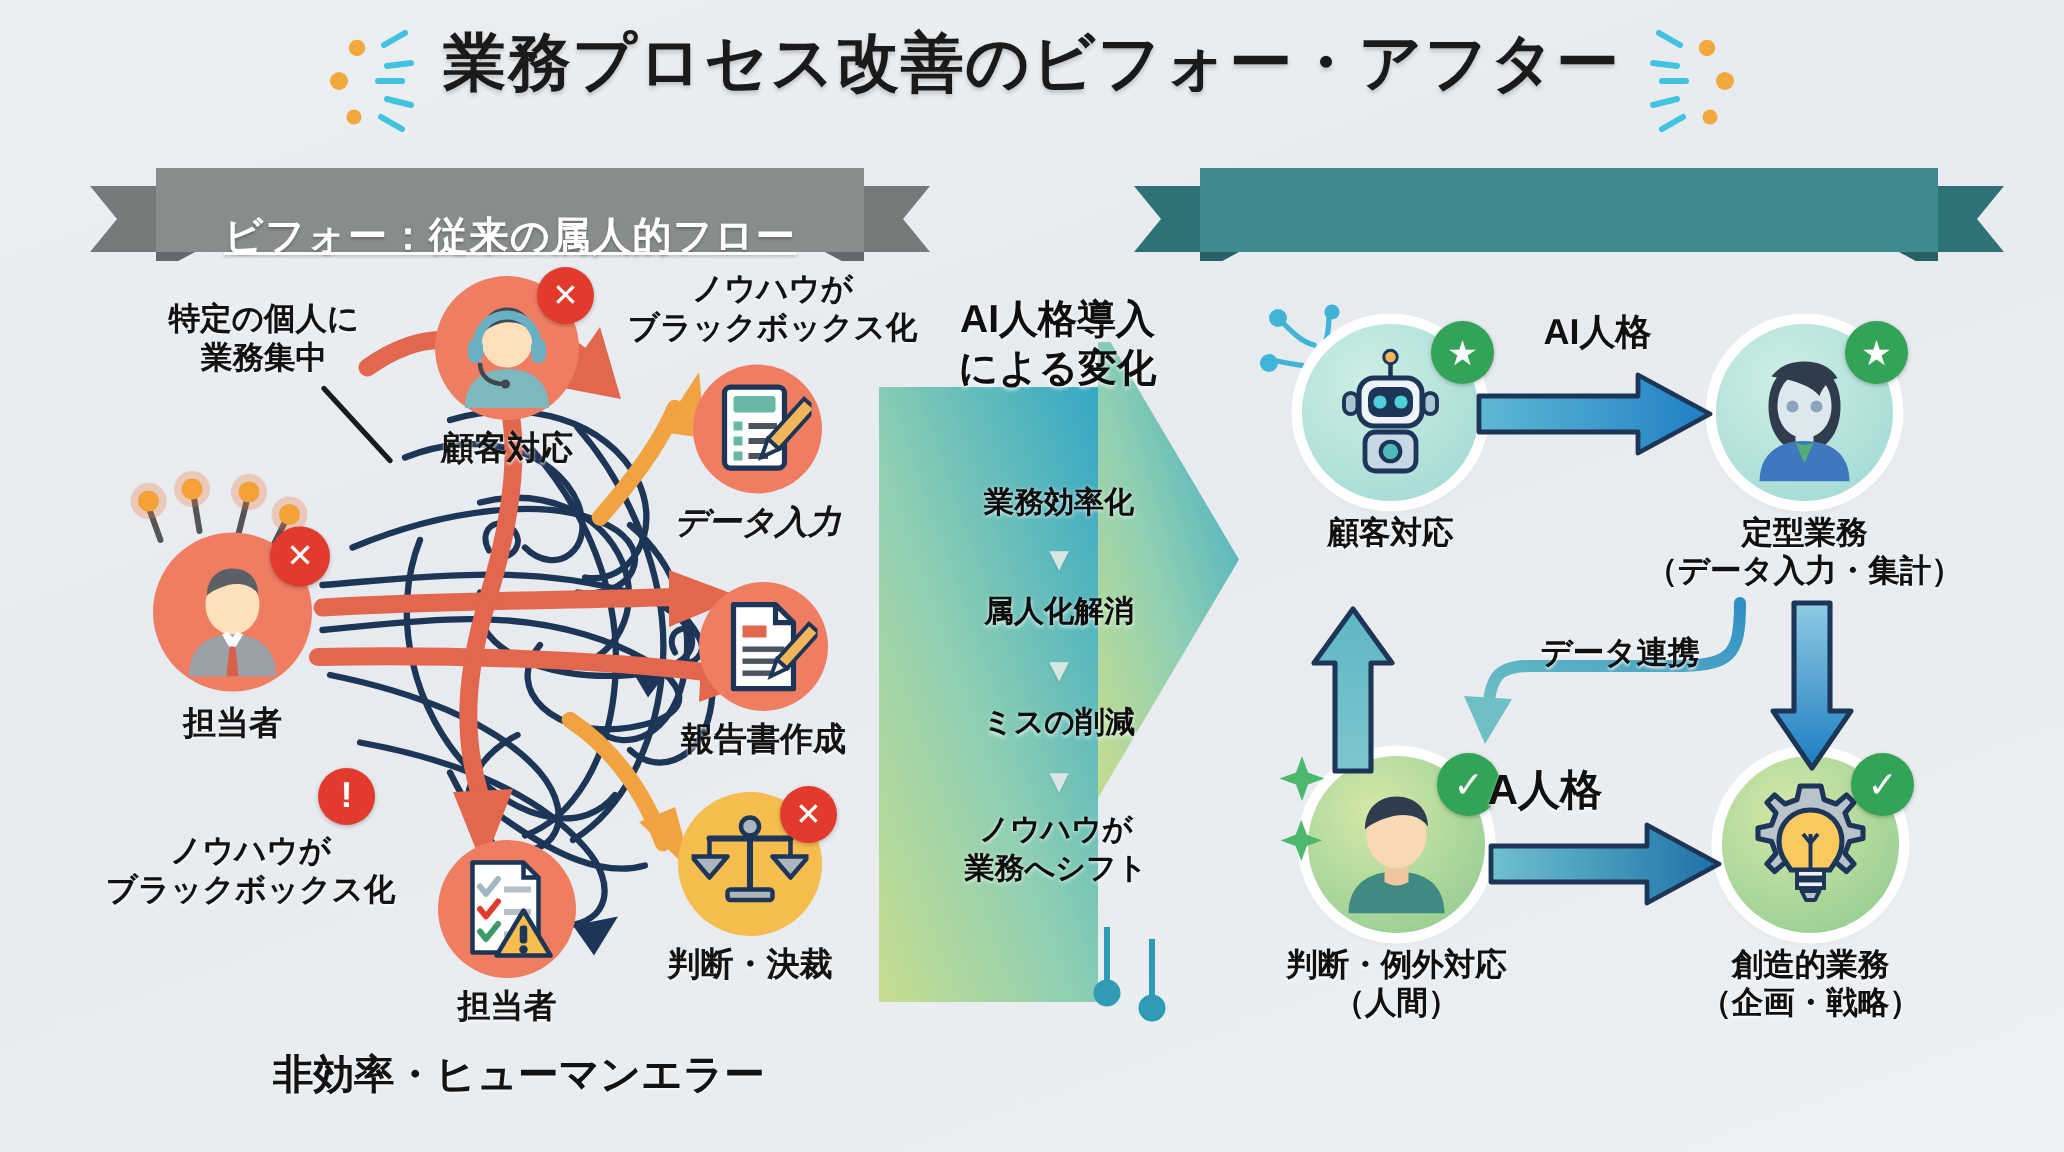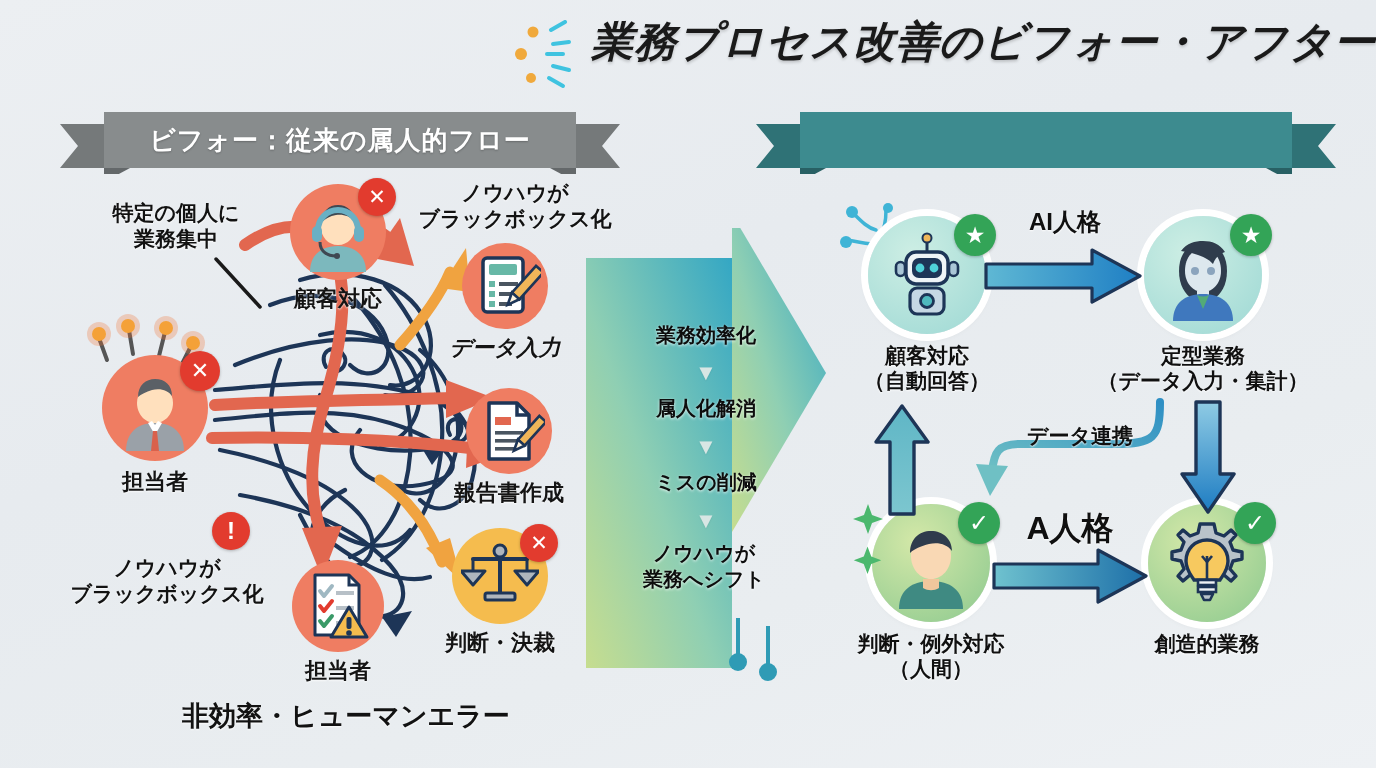--- a/index.html
+++ b/index.html
@@ -14,22 +14,21 @@
     width: 1376px;
     height: 768px;
     overflow: hidden;
     background: linear-gradient(160deg, #eceff2 0%, #e7ebef 40%, #e9edf0 70%, #eef1f4 100%);
   }
   .abs { position: absolute; }
 
   
   #title-wrap {
     left: 0; top: 14px; width: 1376px;
-    text-align: right;
-    font-style: italic;
+    text-align: center;
   }
   #title-text {
     display: inline-block;
     font-size: 42px;
     font-weight: 700;
     letter-spacing: 1px;
     color: #1a1a1a;
     text-shadow: 0 2px 3px rgba(0,0,0,0.18);
   }
   .sparkle { position: absolute; top: 6px; width: 64px; height: 70px; }
@@ -134,21 +133,21 @@
   </div>
 
   <div class="abs" style="left:60px;top:112px;width:560px;height:62px;">
     <svg class="abs" style="left:0;top:0;" width="560" height="62">
       <polygon points="0,12 46,12 46,56 0,56 18,34" fill="#75797a"></polygon>
       <polygon points="514,12 560,12 542,34 560,56 514,56" fill="#75797a"></polygon>
       <polygon points="44,56 70,56 44,70" fill="#64686a"></polygon>
       <polygon points="516,56 490,56 516,70" fill="#64686a"></polygon>
       <rect x="44" y="0" width="472" height="56" fill="#888c8d"></rect>
     </svg>
-    <div class="abs" style="left:44px;top:0;width:472px;height:44px;line-height:56px;text-align:center;color:#fff;font-size:26px;font-weight:700;letter-spacing:1px;text-shadow:0 1px 2px rgba(0,0,0,0.25);">ビフォー：従来の属人的フロー</div>
+    <div class="abs" style="left:44px;top:17px;width:472px;height:44px;line-height:56px;text-align:center;color:#fff;font-size:26px;font-weight:700;letter-spacing:1px;text-shadow:0 1px 2px rgba(0,0,0,0.25);text-decoration:underline;">ビフォー：従来の属人的フロー</div>
   </div>
 
   <div class="abs" style="left:756px;top:112px;width:580px;height:62px;">
     <svg class="abs" style="left:0;top:0;" width="580" height="62">
       <polygon points="0,12 46,12 46,56 0,56 18,34" fill="#2f7276"></polygon>
       <polygon points="534,12 580,12 562,34 580,56 534,56" fill="#2f7276"></polygon>
       <polygon points="44,56 70,56 44,70" fill="#286064"></polygon>
       <polygon points="536,56 510,56 536,70" fill="#286064"></polygon>
       <rect x="44" y="0" width="492" height="56" fill="#3d8b8f"></rect>
     </svg>
@@ -384,20 +383,24 @@
     <path d="M146 -14 L240 145 L146 304 Z" fill="url(#cg)"></path>
 
     <g>
       <line x1="152" y1="390" x2="152" y2="428" stroke="#2f9bb5" stroke-width="4"></line>
       <circle cx="152" cy="434" r="9" fill="#2f9bb5"></circle>
       <line x1="182" y1="398" x2="182" y2="438" stroke="#2f9bb5" stroke-width="4"></line>
       <circle cx="182" cy="444" r="9" fill="#2f9bb5"></circle>
     </g>
   </svg>
 
+  <div id="center-head">
+    <div>AI人格導入</div>
+    <div>による変化</div>
+  </div>
 
   <div class="center-step" style="left:608px;top:323px;">業務効率化</div>
   <div class="center-sep" style="left:608px;top:362px;">▼</div>
   <div class="center-step" style="left:608px;top:396px;">属人化解消</div>
   <div class="center-sep" style="left:608px;top:436px;">▼</div>
   <div class="center-step" style="left:608px;top:470px;">ミスの削減</div>
   <div class="center-sep" style="left:608px;top:510px;">▼</div>
   <div class="center-step" style="left:606px;top:540px;line-height:1.3;">
     <div>ノウハウが</div>
     <div>業務へシフト</div>
@@ -429,21 +432,20 @@
           <circle cx="52" cy="38" r="4.4" fill="#4fd0d8"></circle>
         <rect x="14" y="32" width="9" height="14" rx="4.5" fill="#aac6d6" stroke="#1d3557" stroke-width="2.6"></rect>
         <rect x="67" y="32" width="9" height="14" rx="4.5" fill="#aac6d6" stroke="#1d3557" stroke-width="2.6"></rect>
         <rect x="28" y="58" width="34" height="26" rx="7" fill="#c6d8e4" stroke="#1d3557" stroke-width="3.2"></rect>
         <circle cx="45" cy="71" r="6.5" fill="#4fb9bd" stroke="#1d3557" stroke-width="2.8"></circle>
       </svg>
     </div>
     <div class="badge" style="left:86px;top:-2px;width:42px;height:42px;background:#33a457;color:#fff;font-size:23px;">★</div>
     <div class="flow-label" style="left:-46px;top:128px;width:210px;">
       <div>顧客対応</div>
-      <div>（自動回答）</div>
     </div>
   </div>
 
   <div class="node" style="left:1144px;top:216px;">
     <div class="circle" style="left:0;top:0;width:118px;height:118px;
           background:radial-gradient(circle at 38% 32%, #cdeee4, #9dd8d4);
           box-shadow:0 0 0 7px #ffffff, 0 3px 9px rgba(0,0,0,0.14);">
       <svg width="92" height="92" viewBox="0 0 92 92">
         <path d="M46 14 c-16 0 -24 12 -24 28 c0 14 6 24 14 28 l20 0 c8 -4 14 -14 14 -28 c0 -16 -8 -28 -24 -28z" fill="#2f3c4c"></path>
         <path d="M46 20 c-11 0 -18 9 -18 22 0 12 8 21 18 21 s18 -9 18 -21 c0 -13 -7 -22 -18 -22z" fill="#dde8ee"></path>
@@ -514,33 +516,34 @@
         <g fill="none" stroke="#1d3557" stroke-width="2.6">
             <path d="M47 40 v24"></path>
             <path d="M47 46 l-5 -6"></path>
             <path d="M47 46 l5 -6"></path>
           </g>
       </svg>
     </div>
     <div class="badge" style="left:86px;top:-2px;width:42px;height:42px;background:#33a457;color:#fff;font-size:24px;font-weight:700;">✓</div>
     <div class="flow-label" style="left:-48px;top:128px;width:214px;">
       <div>創造的業務</div>
+      <div>（企画・戦略）</div>
     </div>
   </div>
 
   <svg class="abs" style="left:992px;top:548px;" width="158" height="56">
     <defs>
         <linearGradient id="ag2" x1="0" y1="0" x2="1" y2="0">
       <stop offset="0%" stop-color="#6fc2cf"></stop>
           <stop offset="100%" stop-color="#1d6fa8"></stop>
         </linearGradient>
       </defs>
     <path d="M2 16 H106 V2 L154 28 L106 54 V40 H2 Z" fill="url(#ag2)" stroke="#1d3557" stroke-width="3.2" stroke-linejoin="round"></path>
   </svg>
-  <div class="flow-label" style="left:1004px;top:510px;width:132px;font-size:32px;">A人格</div>
+  <div class="flow-label" style="left:964px;top:510px;width:132px;font-size:28px;">A人格</div>
 
   <svg class="abs" style="left:872px;top:404px;" width="60" height="112">
     <defs>
         <linearGradient id="ug" x1="0" y1="1" x2="0" y2="0">
       <stop offset="0%" stop-color="#7cc6cf"></stop>
           <stop offset="100%" stop-color="#5fb6c6"></stop>
         </linearGradient>
       </defs>
     <path d="M30 2 L56 38 H42 V110 H18 V38 H4 Z" fill="url(#ug)" stroke="#1d3557" stroke-width="3.4" stroke-linejoin="round"></path>
   </svg>

